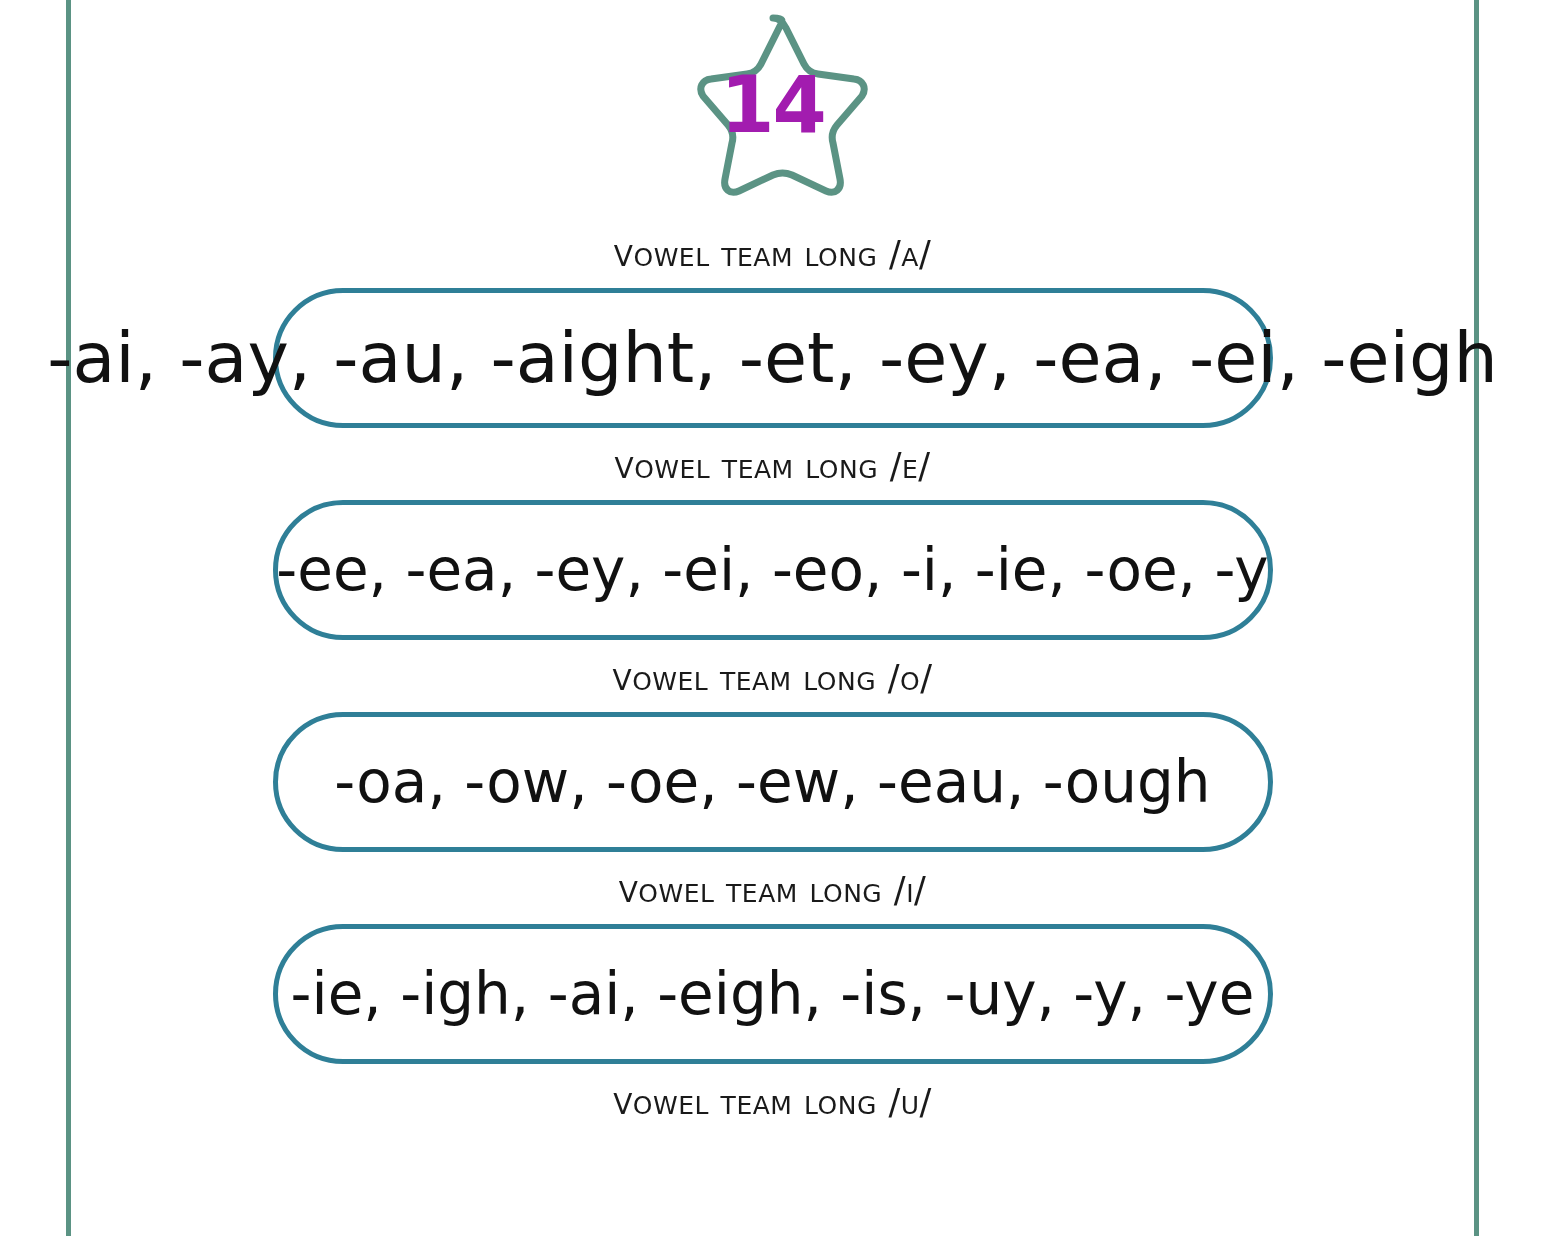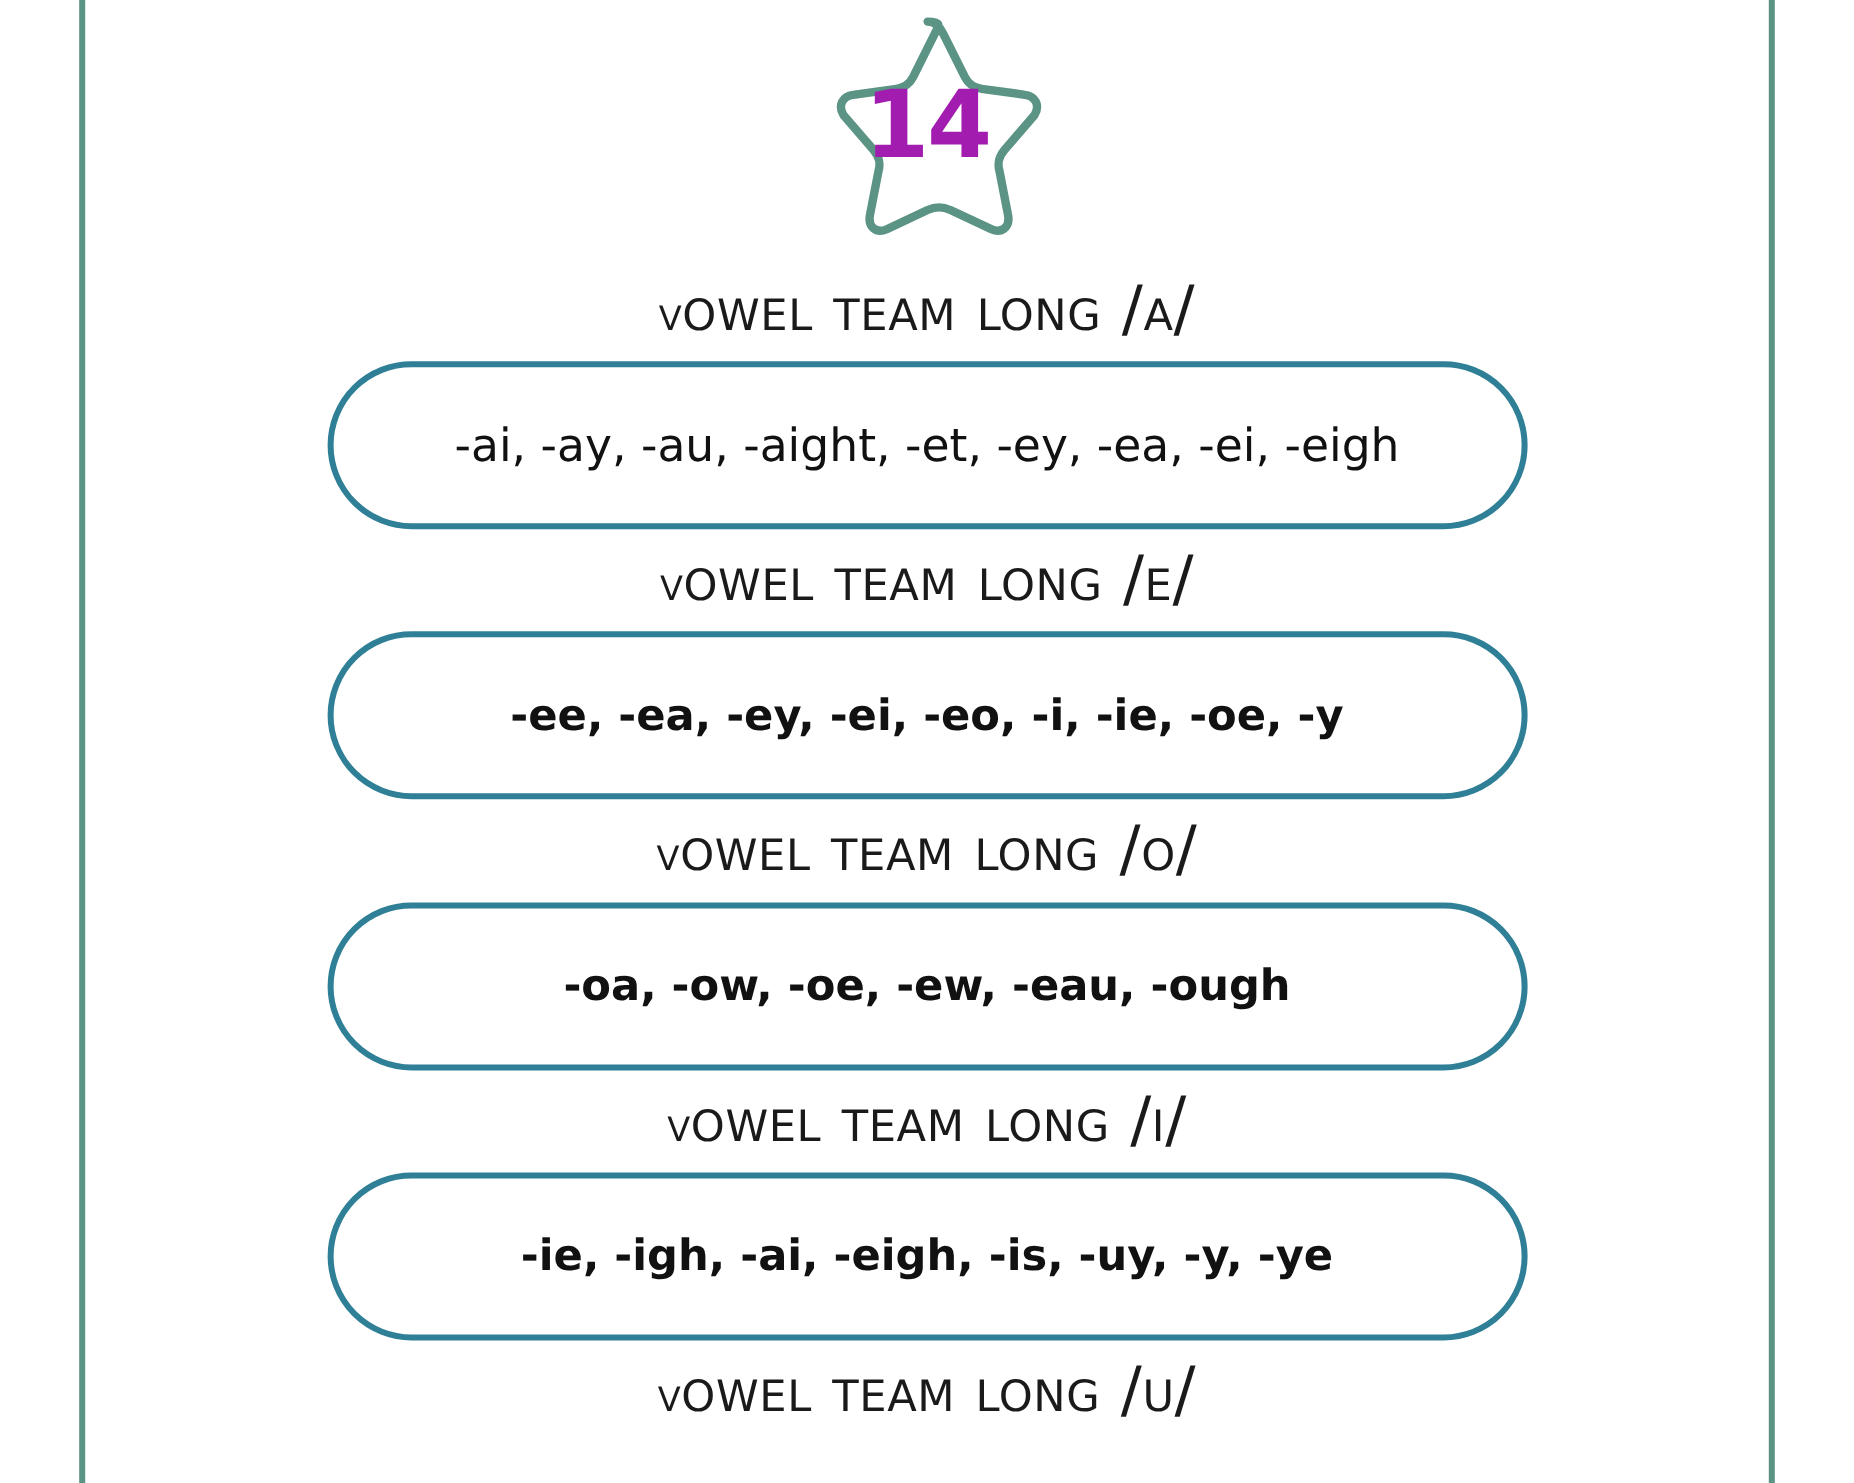--- a/index.html
+++ b/index.html
@@ -68,21 +68,21 @@
     color: #a21caf;
     letter-spacing: -2px;
   }
 
   .section {
     margin-top: 14px;
   }
   .section-title {
     text-align: center;
     font-family: "DejaVu Sans", sans-serif;
-    font-size: 52px;
+    font-size: 35px;
     font-weight: 500;
     color: #1a1a1a;
     letter-spacing: 0.5px;
     font-variant: small-caps;
     text-transform: lowercase;
     line-height: 1.1;
   }
   .section-title::first-letter { font-size: 40px; }
 
   .pill {
@@ -92,28 +92,27 @@
     border: 5px solid #2f7f97;
     border-radius: 80px;
     display: flex;
     align-items: center;
     justify-content: center;
     box-sizing: border-box;
     background: #ffffff;
   }
   .pill-text {
     font-family: "DejaVu Sans", sans-serif;
-    font-size: 38px;
+    font-size: 70px;
     color: #111111;
     white-space: nowrap;
     letter-spacing: 0px;
   }
   .pill-text.small {
-    font-size: 36px;
-    font-weight: bold;
+    font-size: 58px;
   }
   .clipped {
     overflow: hidden;
   }
 </style>
 </head>
 <body>
 
 <div class="page">
 

